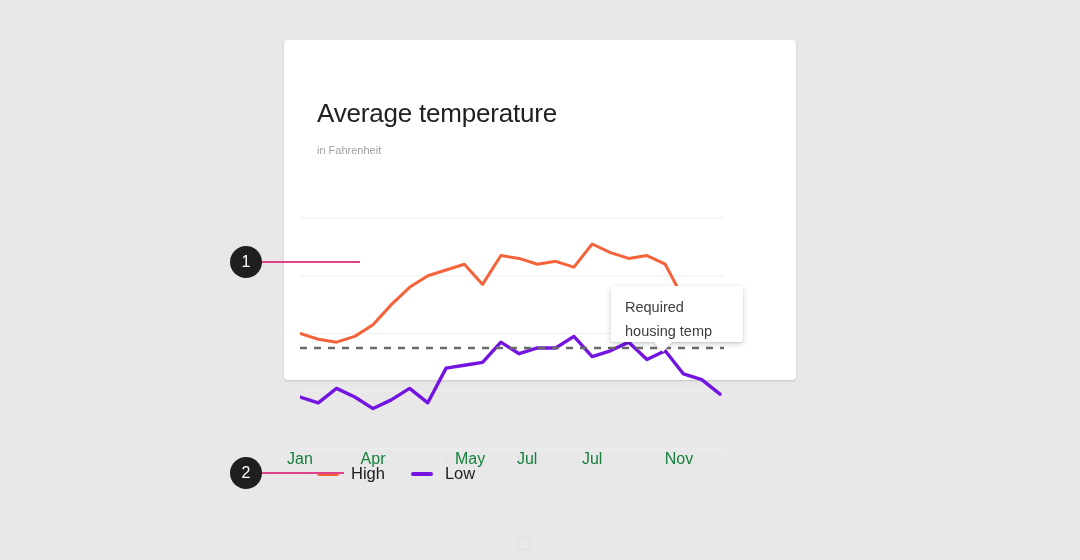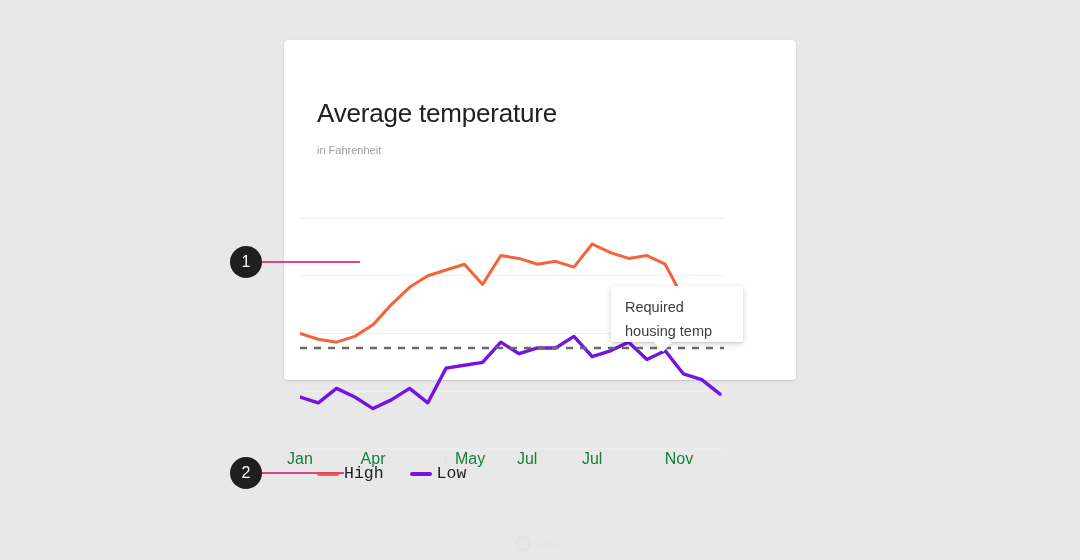--- a/index.html
+++ b/index.html
@@ -129,22 +129,21 @@
     position: absolute;
     left: 33px;
     top: 424px;
     display: flex;
     align-items: center;
     gap: 26px;
   }
   .legend-item {
     display: flex;
     align-items: center;
-    gap: 5px;
-    font-family: Liberation Mono, monospace;
+    gap: 12px;
   }
   .legend-swatch {
     display: block;
     width: 22px;
     height: 4px;
     border-radius: 2px;
   }
   .legend-label {
     font-size: 16.5px;
     color: #202124;

